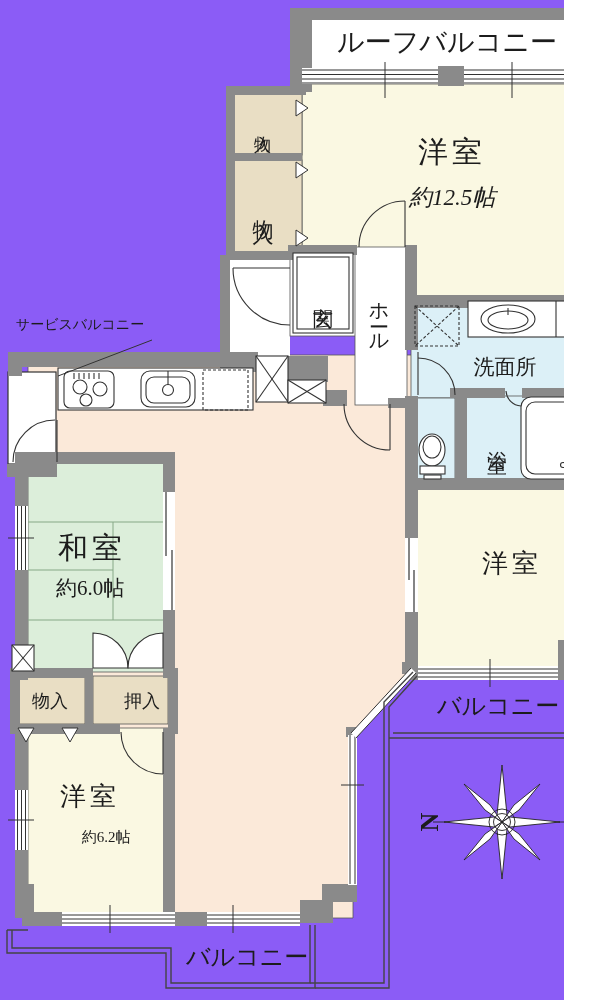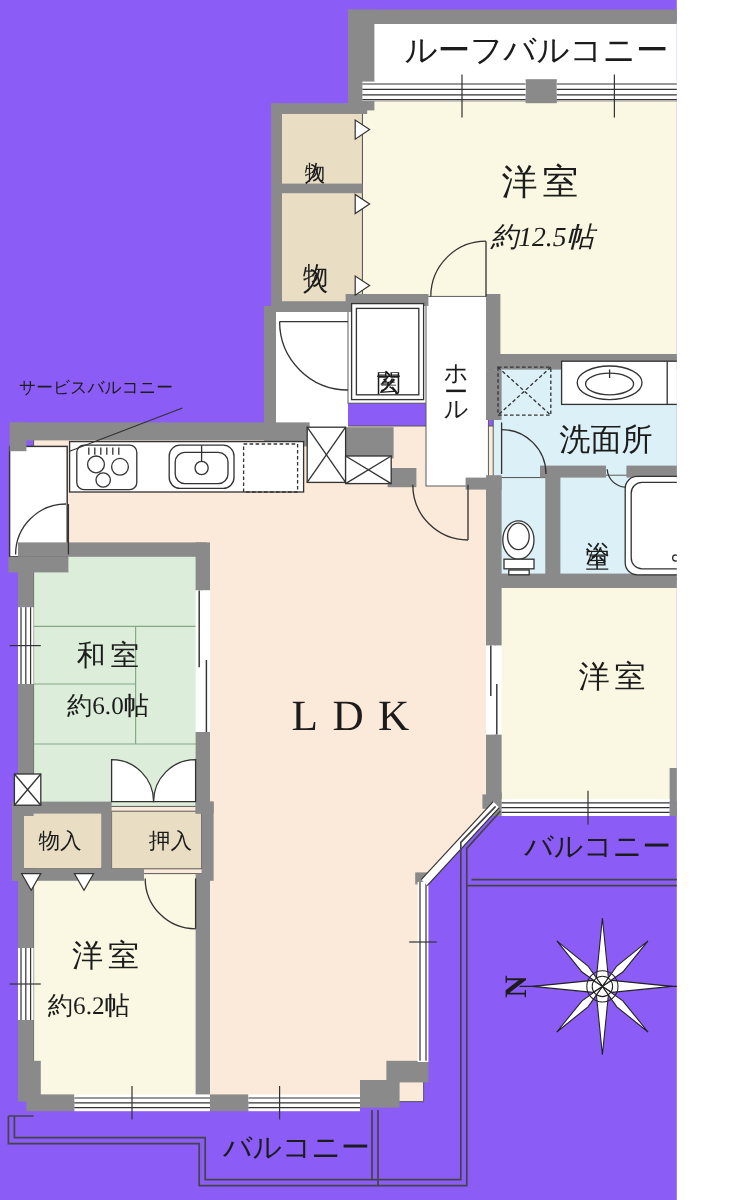--- a/index.html
+++ b/index.html
@@ -324,27 +324,26 @@
   <line x1="152" y1="340" x2="58" y2="376" stroke="#333" stroke-width="1"></line>
 </svg>
 
   <div class="lbl" style="left:447px;top:42px;font-size:27px;">ルーフバルコニー</div>
   <div class="lbl" style="left:452px;top:152px;font-size:30px;letter-spacing:4px;">洋室</div>
   <div class="lbl" style="left:452px;top:198px;font-size:23px;font-style:italic;">約12.5帖</div>
   <div class="lbl v" style="left:262px;top:122px;font-size:17px;">物入</div>
   <div class="lbl v" style="left:263px;top:206px;font-size:21px;letter-spacing:3px;">物入</div>
   <div class="lbl v" style="left:323px;top:294px;font-size:20px;letter-spacing:2px;">玄関</div>
   <div class="lbl v" style="left:379px;top:318px;font-size:20px;letter-spacing:4px;">ホール</div>
-  <div class="lbl" style="left:505px;top:367px;font-size:26px;">洗面所</div>
+  <div class="lbl" style="left:505px;top:367px;font-size:21px;">洗面所</div>
   <div class="lbl v" style="left:497px;top:438px;font-size:20px;letter-spacing:3px;">浴室</div>
   <div class="lbl" style="left:80px;top:325px;font-size:14px;">サービスバルコニー</div>
-  <div class="lbl ldk-lbl" style="left:298px;top:597px;font-size:36px;">LDK</div>
-  <div class="lbl" style="left:92px;top:548px;font-size:24px;letter-spacing:4px;">和室</div>
+  <div class="lbl" style="left:92px;top:548px;font-size:30px;letter-spacing:4px;">和室</div>
   <div class="lbl" style="left:90px;top:588px;font-size:21px;">約6.0帖</div>
   <div class="lbl" style="left:50px;top:701px;font-size:18px;">物入</div>
   <div class="lbl" style="left:142px;top:701px;font-size:18px;">押入</div>
   <div class="lbl" style="left:90px;top:797px;font-size:26px;letter-spacing:4px;">洋室</div>
-  <div class="lbl" style="left:74px;top:838px;font-size:21px;">約6.2帖</div>
+  <div class="lbl" style="left:106px;top:838px;font-size:15px;">約6.2帖</div>
   <div class="lbl" style="left:512px;top:564px;font-size:26px;letter-spacing:4px;">洋室</div>
   <div class="lbl" style="left:498px;top:707px;font-size:24px;">バルコニー</div>
   <div class="lbl" style="left:247px;top:958px;font-size:24px;">バルコニー</div>
   <div class="lbl" style="left:430px;top:822px;font-size:26px;font-weight:bold;transform:translate(-50%,-50%) rotate(-90deg);">N</div>
 </div>
 
 </body></html>

